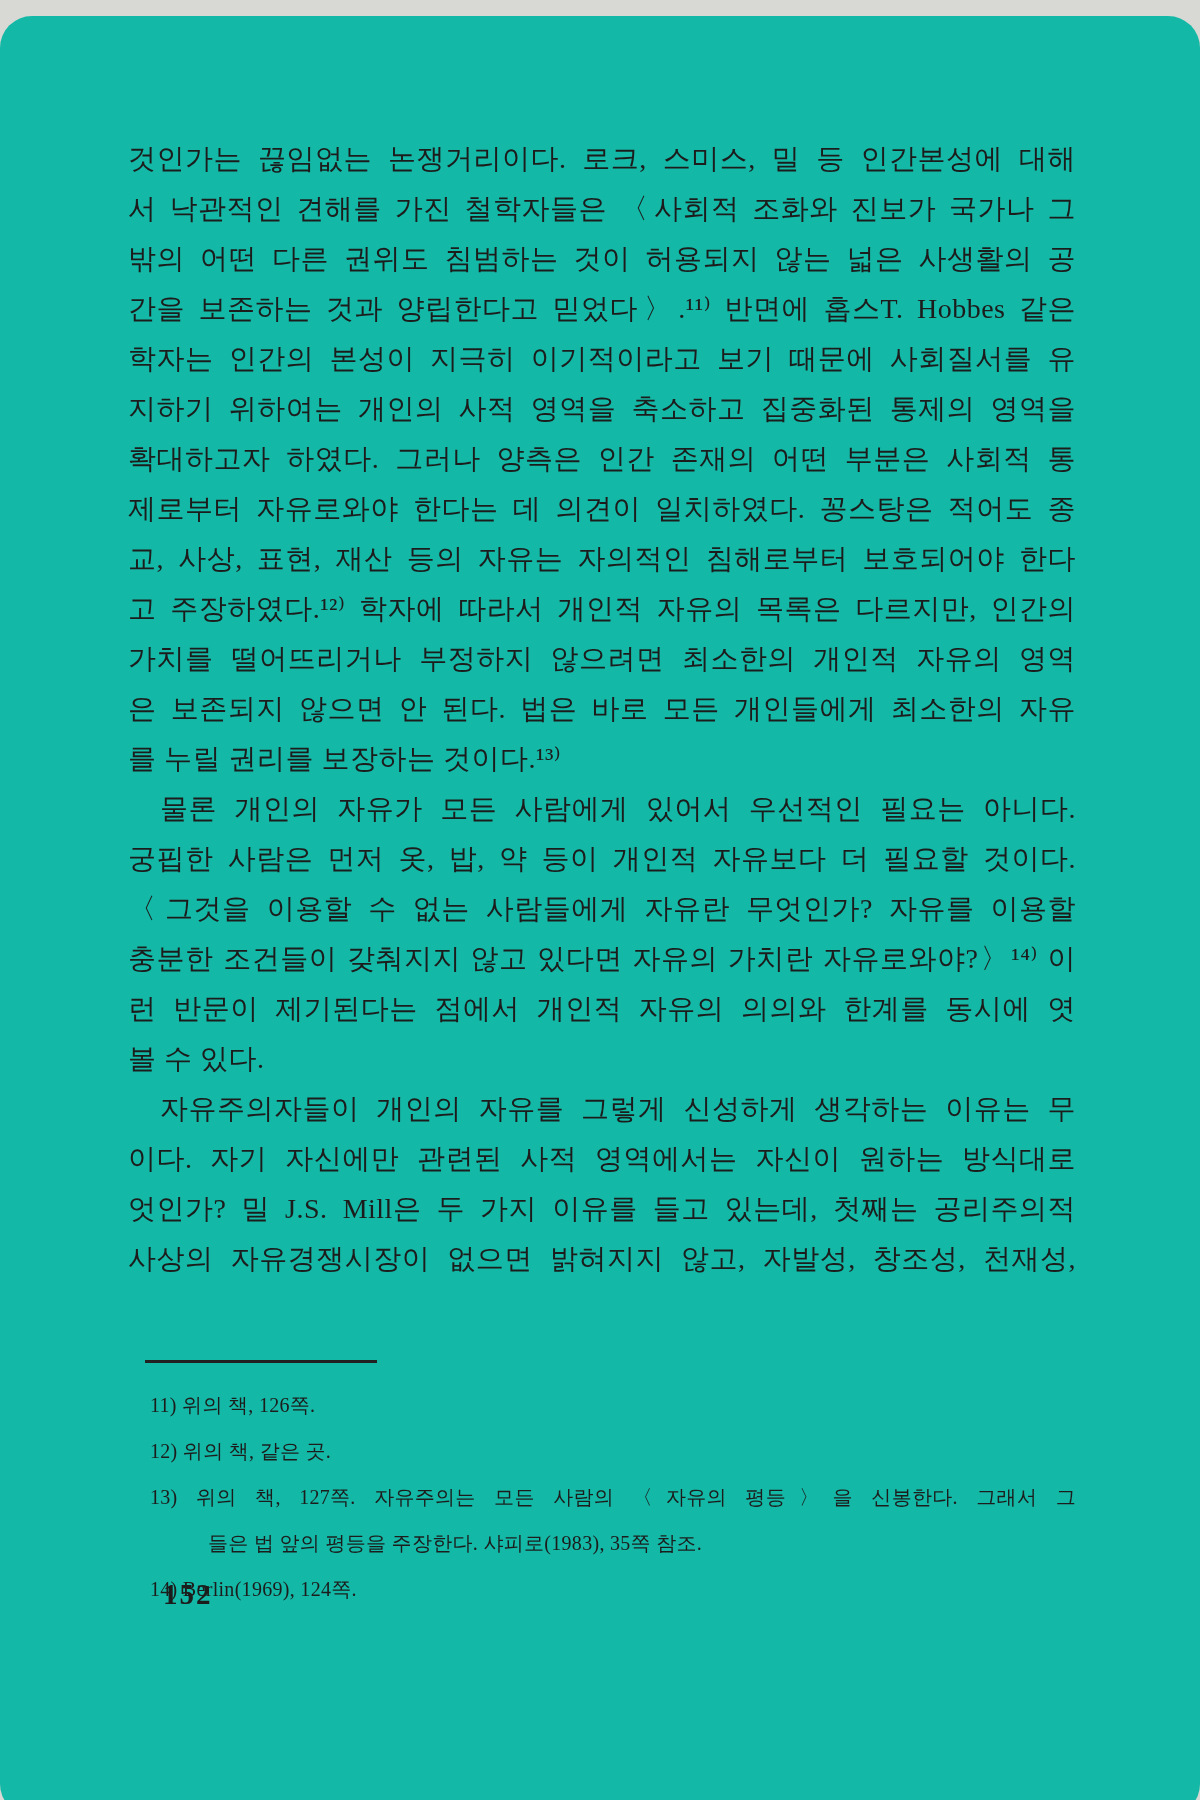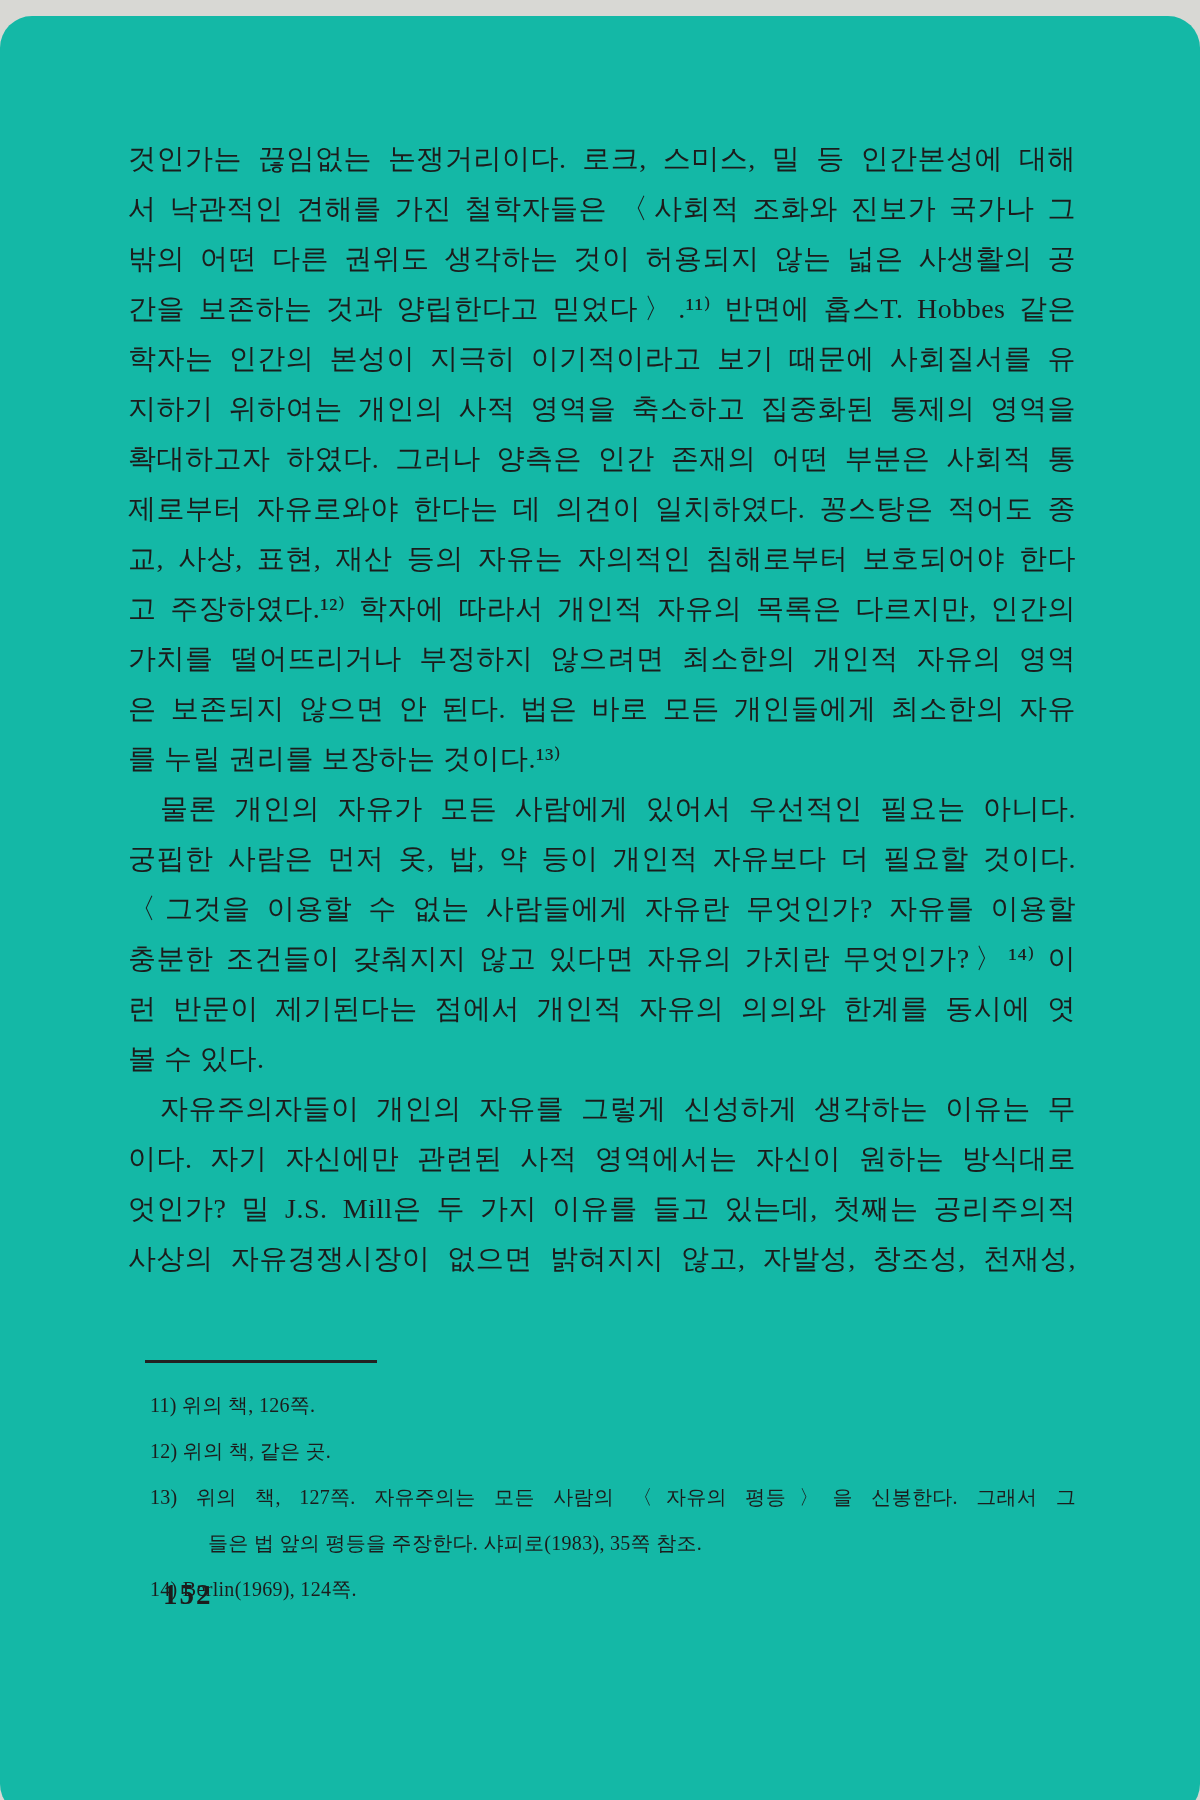--- a/index.html
+++ b/index.html
@@ -73,35 +73,35 @@
   }
 </style>
 </head>
 <body>
 
 <div class="page">
 
   <div class="body-text">
     <div class="line">것인가는 끊임없는 논쟁거리이다. 로크, 스미스, 밀 등 인간본성에 대해</div>
     <div class="line">서 낙관적인 견해를 가진 철학자들은 〈사회적 조화와 진보가 국가나 그</div>
-    <div class="line">밖의 어떤 다른 권위도 생각하는 것이 허용되지 않는 넓은 사생활의 공</div>
+    <div class="line">밖의 어떤 다른 권위도 침범하는 것이 허용되지 않는 넓은 사생활의 공</div>
     <div class="line">간을 보존하는 것과 양립한다고 믿었다〉.¹¹⁾ 반면에 홉스T. Hobbes 같은</div>
     <div class="line">학자는 인간의 본성이 지극히 이기적이라고 보기 때문에 사회질서를 유</div>
     <div class="line">지하기 위하여는 개인의 사적 영역을 축소하고 집중화된 통제의 영역을</div>
     <div class="line">확대하고자 하였다. 그러나 양측은 인간 존재의 어떤 부분은 사회적 통</div>
     <div class="line">제로부터 자유로와야 한다는 데 의견이 일치하였다. 꽁스탕은 적어도 종</div>
     <div class="line">교, 사상, 표현, 재산 등의 자유는 자의적인 침해로부터 보호되어야 한다</div>
     <div class="line">고 주장하였다.¹²⁾ 학자에 따라서 개인적 자유의 목록은 다르지만, 인간의</div>
     <div class="line">가치를 떨어뜨리거나 부정하지 않으려면 최소한의 개인적 자유의 영역</div>
     <div class="line">은 보존되지 않으면 안 된다. 법은 바로 모든 개인들에게 최소한의 자유</div>
     <div class="line para-end">를 누릴 권리를 보장하는 것이다.¹³⁾</div>
     <div class="line indent">물론 개인의 자유가 모든 사람에게 있어서 우선적인 필요는 아니다.</div>
     <div class="line">궁핍한 사람은 먼저 옷, 밥, 약 등이 개인적 자유보다 더 필요할 것이다.</div>
     <div class="line">〈그것을 이용할 수 없는 사람들에게 자유란 무엇인가? 자유를 이용할</div>
-    <div class="line">충분한 조건들이 갖춰지지 않고 있다면 자유의 가치란 무엇인가?〉¹⁴⁾ 이</div>
+    <div class="line">충분한 조건들이 갖춰지지 않고 있다면 자유의 가치란 자유로와야?〉¹⁴⁾ 이</div>
     <div class="line">런 반문이 제기된다는 점에서 개인적 자유의 의의와 한계를 동시에 엿</div>
     <div class="line para-end">볼 수 있다.</div>
     <div class="line indent">자유주의자들이 개인의 자유를 그렇게 신성하게 생각하는 이유는 무</div>
     <div class="line">이다. 자기 자신에만 관련된 사적 영역에서는 자신이 원하는 방식대로</div>
     <div class="line">엇인가? 밀 J.S. Mill은 두 가지 이유를 들고 있는데, 첫째는 공리주의적</div>
     <div class="line">사상의 자유경쟁시장이 없으면 밝혀지지 않고, 자발성, 창조성, 천재성,</div>
   </div>
 
   <div class="fn-rule"></div>
 

